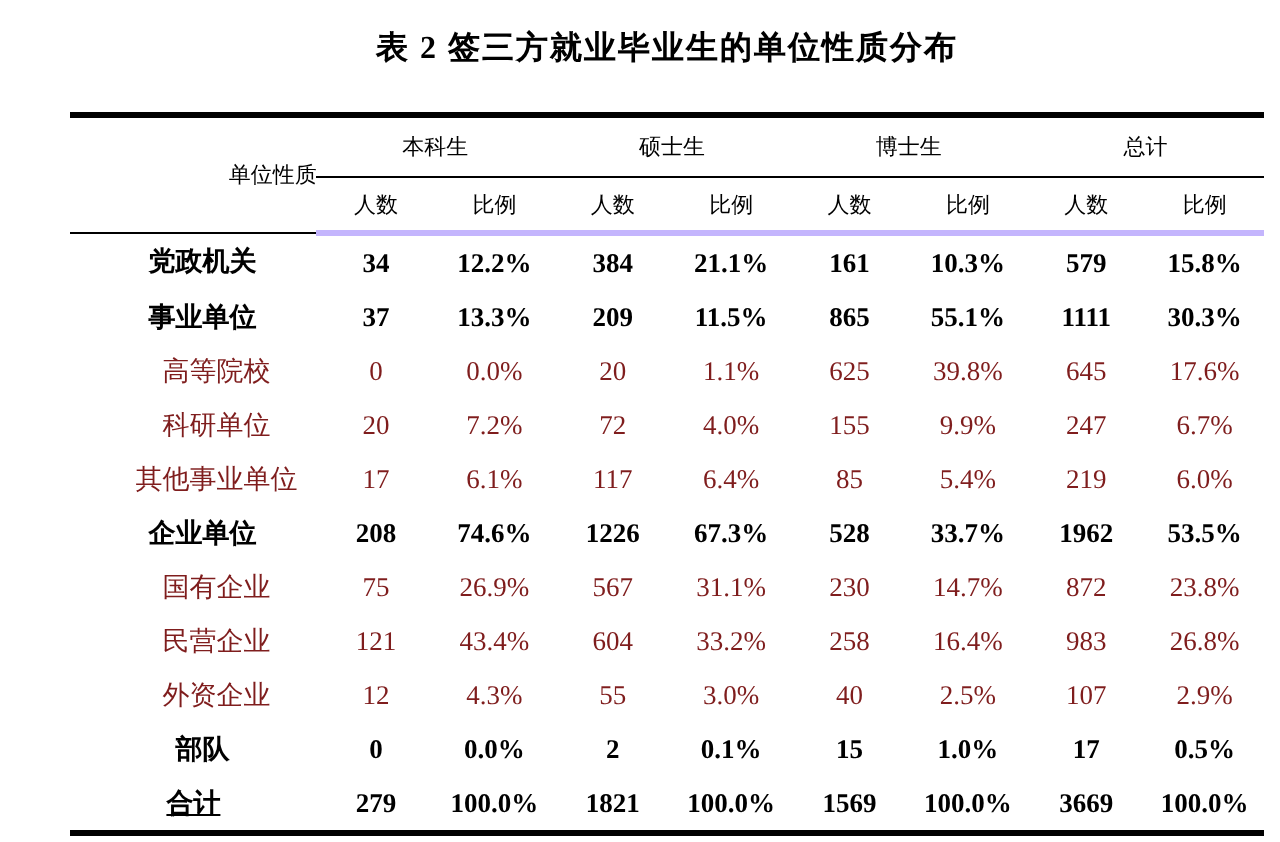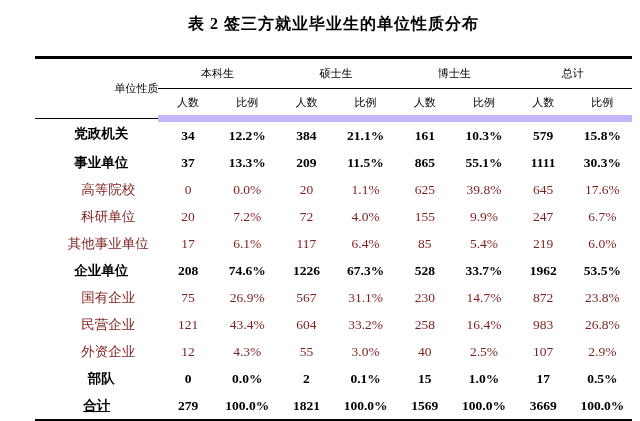--- a/index.html
+++ b/index.html
@@ -45,21 +45,21 @@
   th.rowhead {
     border-bottom: 1px solid #000;
     text-align: right;
   }
   tr.group-row th.group {
     height: 29px;
     border-bottom: 1px solid #000;
   }
   tr.sub-row th {
     height: 26px;
-    border-bottom: 7px solid #c4b5fd;
+    border-bottom: 3px solid #c4b5fd;
   }
   tbody td {
     height: 27px;
     padding: 0;
     font-size: 13.5px;
     text-align: center;
     vertical-align: middle;
     white-space: nowrap;
   }
   td.label { text-align: center; padding-left: 9px; }

